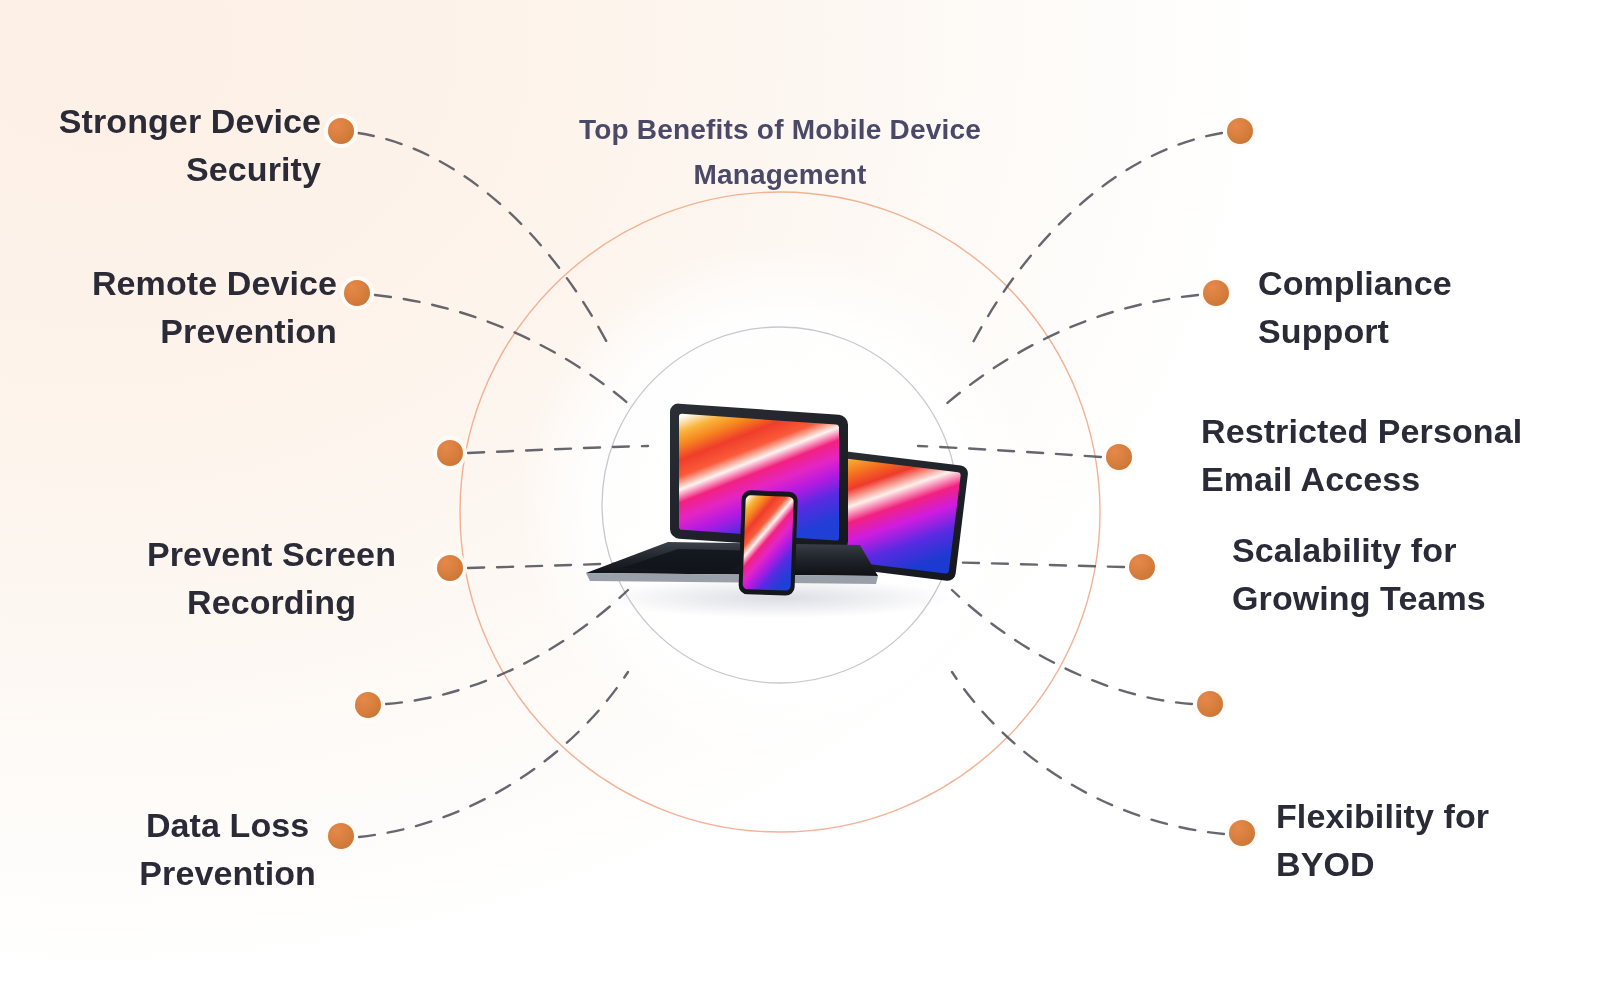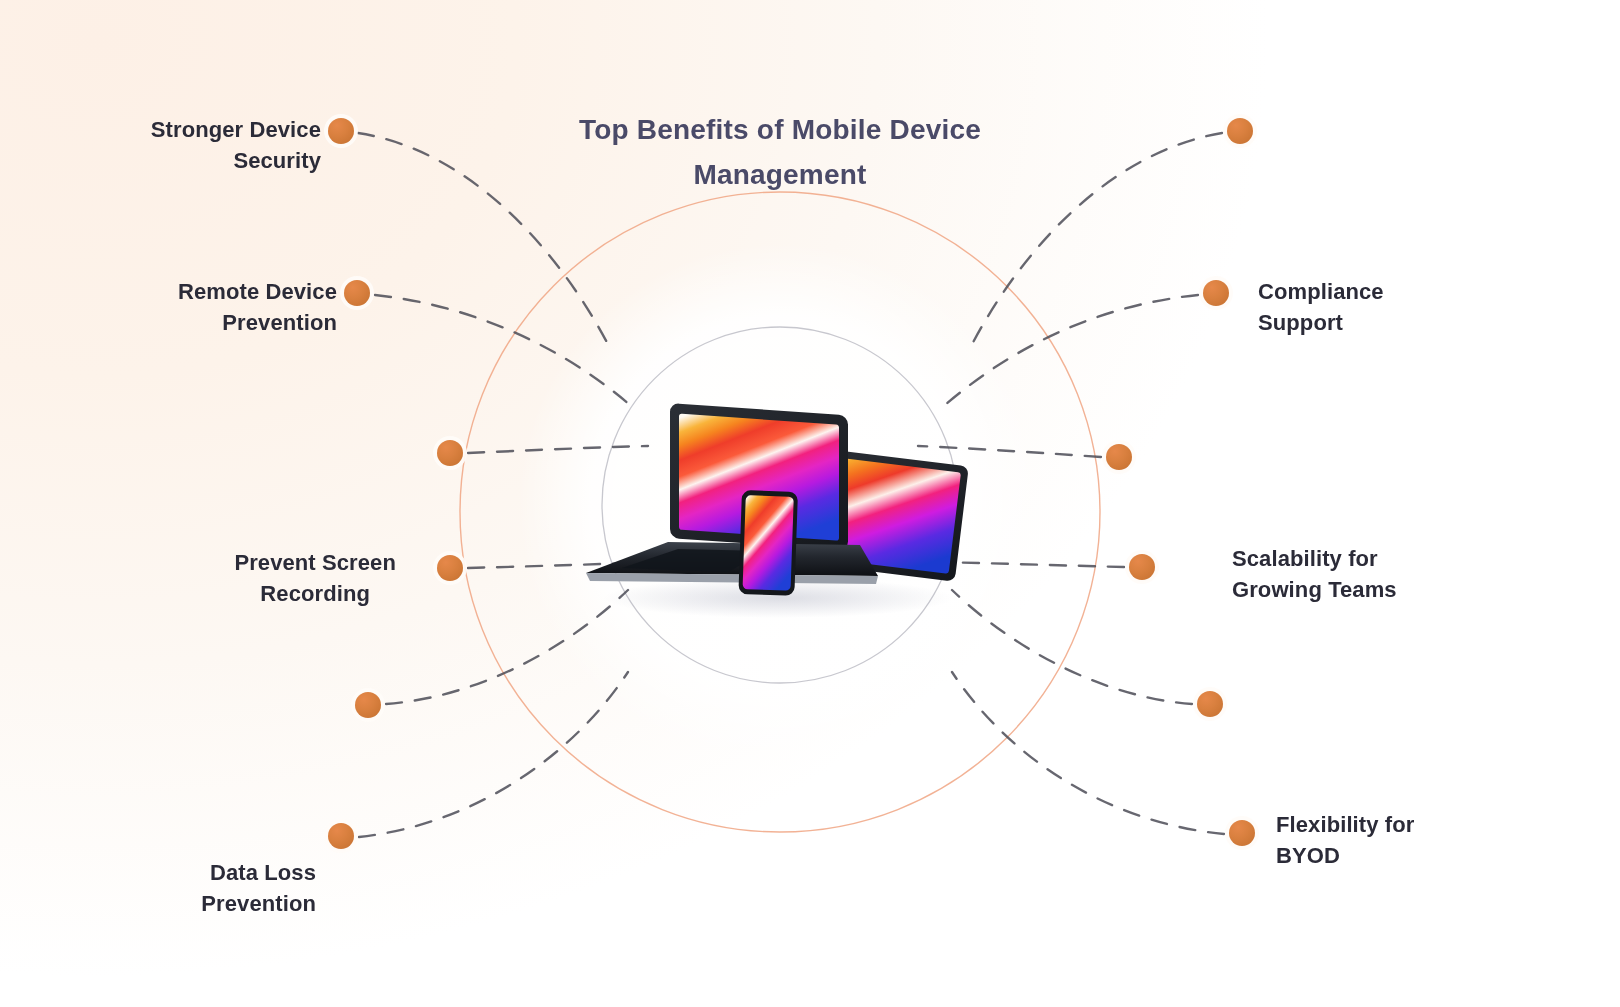--- a/index.html
+++ b/index.html
@@ -52,21 +52,21 @@
     height: 26px;
     border-radius: 50%;
     transform: translate(-50%, -50%);
     background: radial-gradient(circle at 34% 28%, #e6884a 0%, #d9803f 42%, #c4702f 100%);
     box-shadow: 0 0 0 4px rgba(255,252,248,0.92), 0 1px 3px rgba(150,90,40,0.25);
   }
 
   
   .node-label {
     position: absolute;
-    font-size: 22px;
+    font-size: 34px;
     line-height: 1.42;
     font-weight: 600;
     color: #2b2b38;
     letter-spacing: 0.1px;
     white-space: pre-line;
   }
   .node-label.left {
     text-align: right;
     transform: translate(-100%, -50%);
   }
@@ -210,30 +210,32 @@
 
   <div class="node-dot" style="left:450px; top:453px;"></div>
 
   <div class="node-dot" style="left:450px; top:568px;"></div>
   <div class="node-label left" style="left:396px; top:578px;text-align:center;">Prevent Screen
 Recording</div>
 
   <div class="node-dot" style="left:368px; top:705px;"></div>
 
   <div class="node-dot" style="left:341px; top:836px;"></div>
-  <div class="node-label left" style="left:316px; top:888px;">Data Loss
+  <div class="node-label left" style="left:316px; top:849px;text-align:center;">Data Loss
 Prevention</div>
 
   <div class="node-dot" style="left:1240px; top:131px;"></div>
 
   <div class="node-dot" style="left:1216px; top:293px;"></div>
   <div class="node-label right" style="left:1258px; top:307px;">Compliance
 Support</div>
 
   <div class="node-dot" style="left:1119px; top:457px;"></div>
+  <div class="node-label right" style="left:1201px; top:455px;">Restricted Personal
+Email Access</div>
 
   <div class="node-dot" style="left:1142px; top:567px;"></div>
   <div class="node-label right" style="left:1232px; top:574px;">Scalability for
 Growing Teams</div>
 
   <div class="node-dot" style="left:1210px; top:704px;"></div>
 
   <div class="node-dot" style="left:1242px; top:833px;"></div>
   <div class="node-label right" style="left:1276px; top:840px;">Flexibility for
 BYOD</div>

